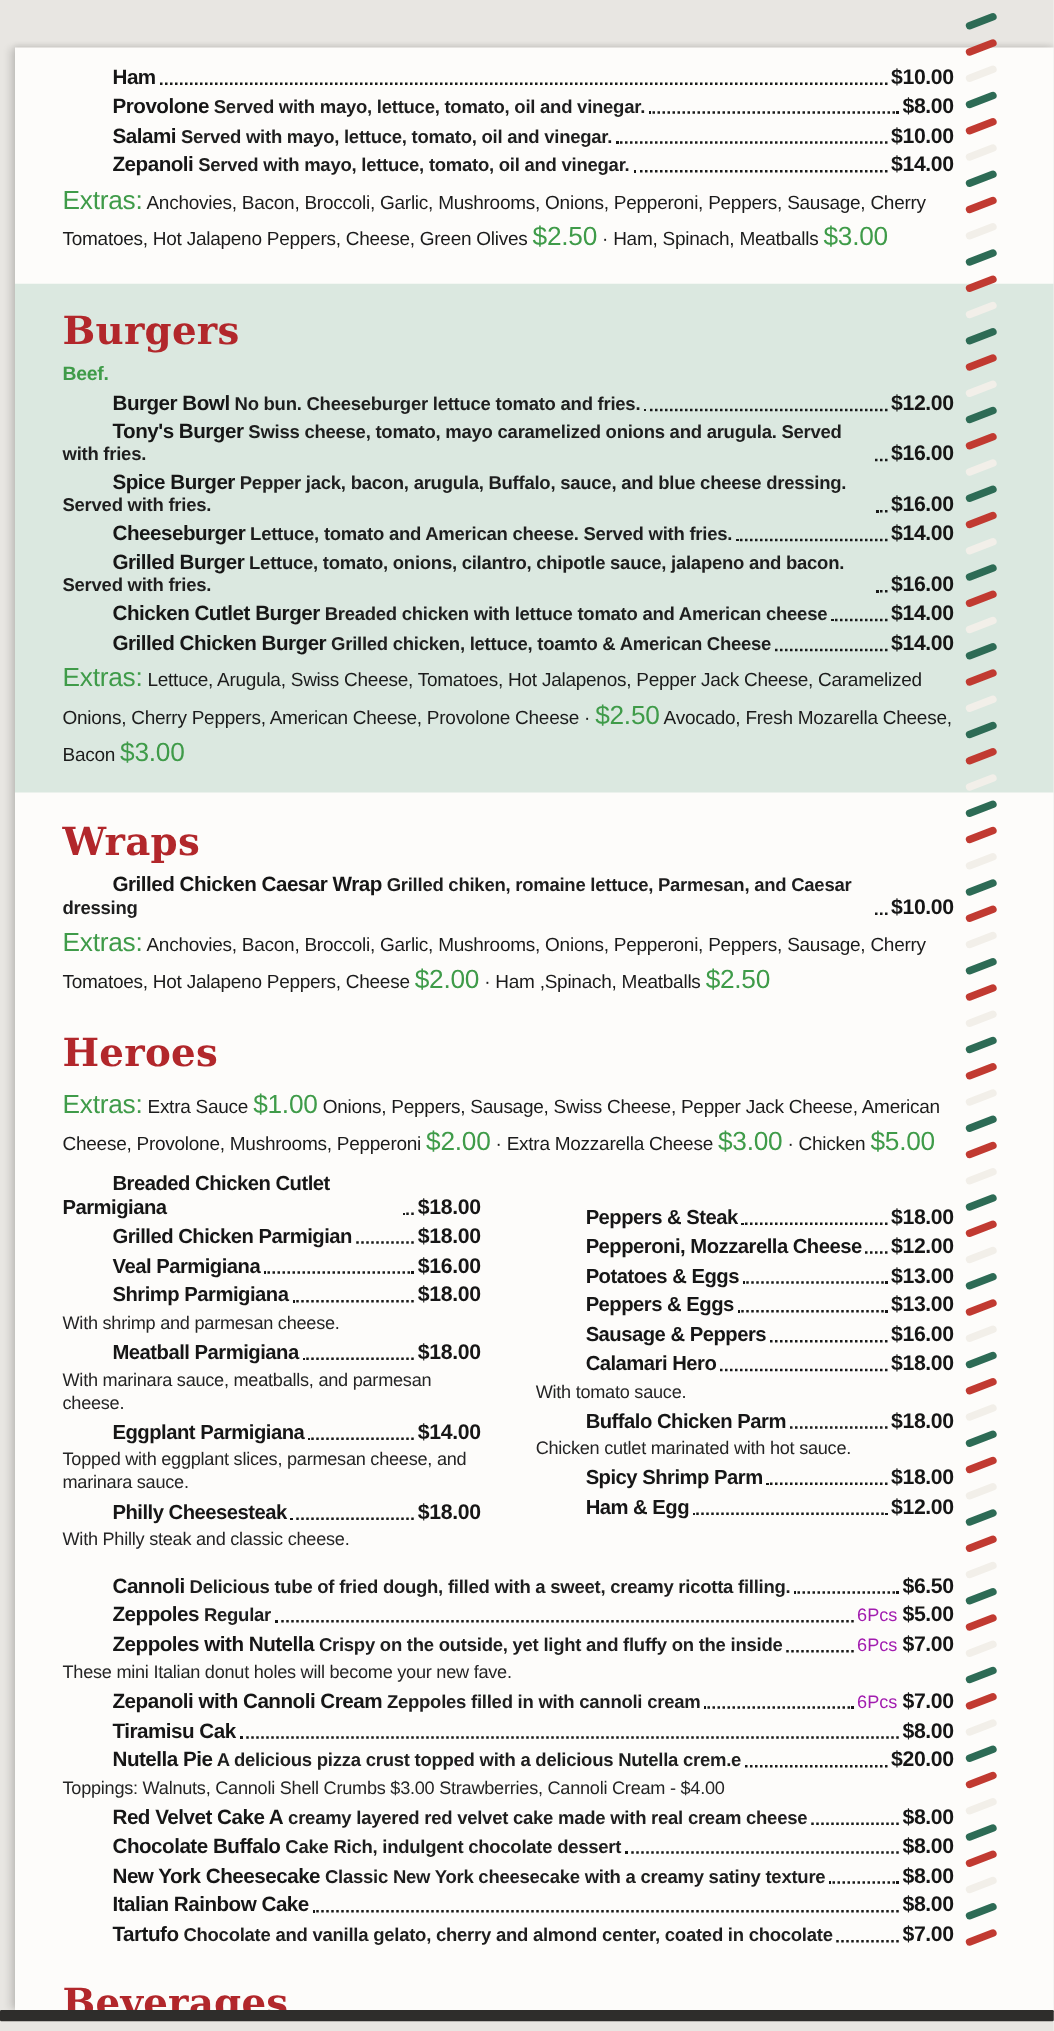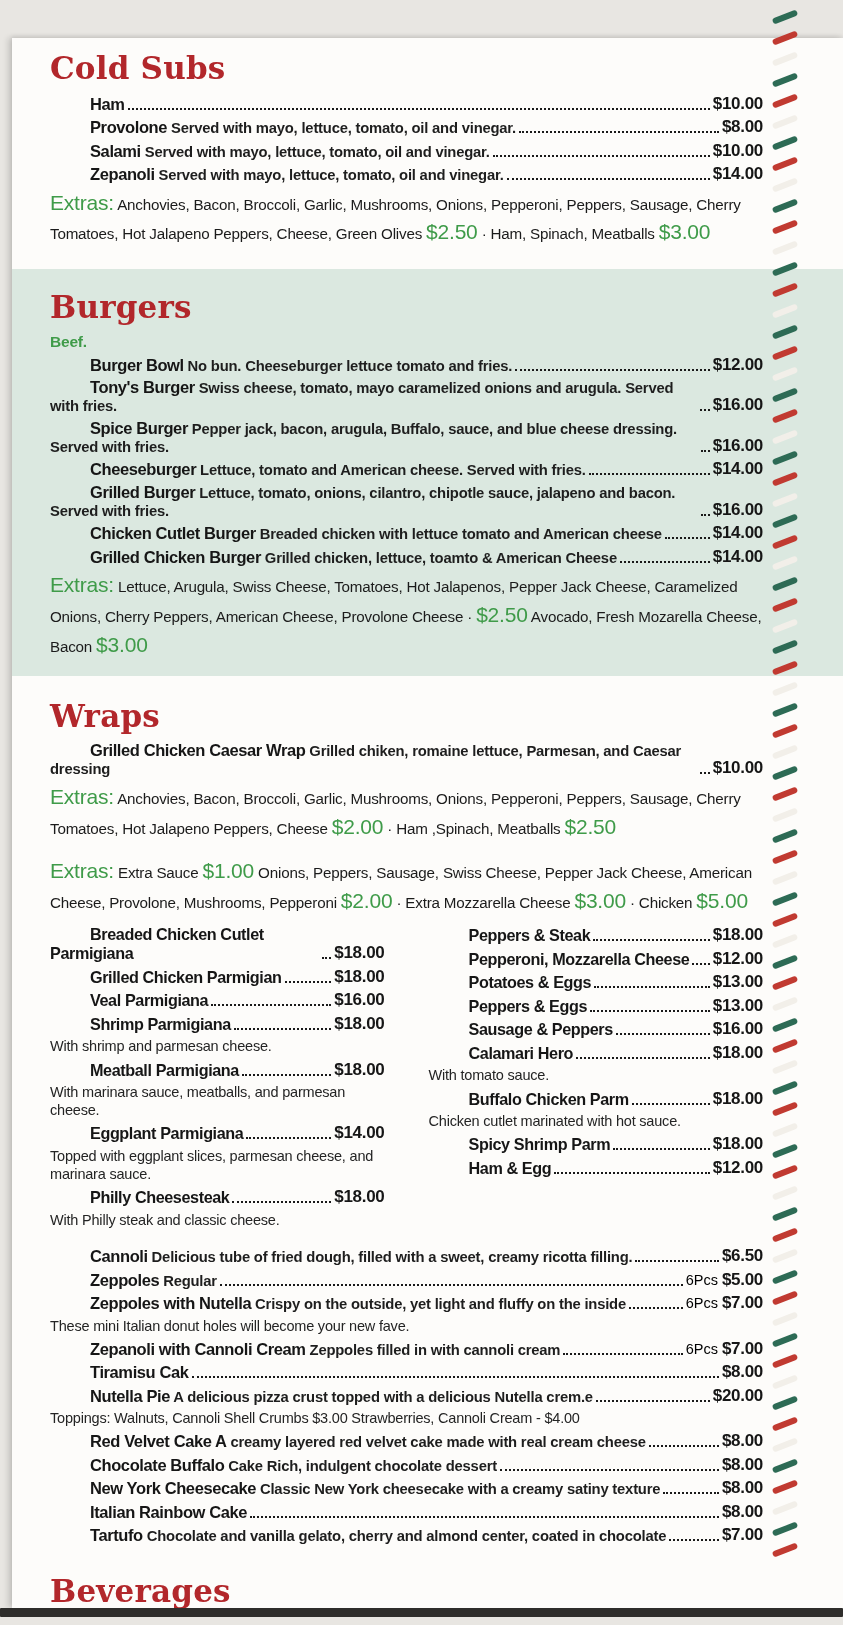--- a/index.html
+++ b/index.html
@@ -30,41 +30,40 @@
   }
   .menu-section:first-child h2.section-title{margin-top:4px;}
   .section-subtitle{color:var(--green,#3f9b49);font-size:15.5px;font-weight:700;margin:0 0 4px 0;letter-spacing:-.2px;}
   .menu-row{display:flex;align-items:flex-end;margin:3.5px 0;}
   .row-text{flex:0 1 auto;min-width:0;letter-spacing:-.2px;}
   .item-name{font-weight:700;font-size:16.5px;letter-spacing:-.4px;margin-left:40px;}
   .item-desc{font-weight:700;font-size:14.8px;color:#1e1e1e;letter-spacing:-.2px;}
   .leader{flex:1 1 10px;min-width:8px;border-bottom:2px dotted #191919;align-self:flex-end;margin:0 3px 4px 3px;height:1px;}
   .row-price{flex:0 0 auto;white-space:nowrap;}
   .row-price .amt{font-weight:700;font-size:17px;letter-spacing:-.3px;}
-  .row-price .pre{font-weight:400;font-size:14.5px;color:#000000;}
+  .row-price .pre{font-weight:400;font-size:14.5px;color:#a21caf;}
   .note-line{font-size:14.5px;font-weight:400;color:#242424;margin:1px 0 4px 0;letter-spacing:-.2px;line-height:1.25;}
   .extras-line{font-size:15.2px;line-height:1.42;margin:3px 0 2px 0;letter-spacing:-.2px;color:#1b1b1b;}
   .extras-line .grn{color:var(--green,#3f9b49);font-weight:500;font-size:21px;margin-top:16px;}
-  .cols{display:flex;gap:44px;margin-top:6px;}
+  .cols{display:flex;gap:44px;margin-top:6px;align-items:center;}
   .col{flex:1 1 0;min-width:0;}
   .col .item-name{font-size:16.2px;}
   
   #dashes{position:absolute;inset:0;z-index:3;pointer-events:none;}
   .dash{position:absolute;right:45px;width:26px;height:6px;border-radius:3px;transform:rotate(-21deg);}
   .dash.green{background:var(--dash-green,#2d6b55);}
   .dash.red{background:var(--dash-red,#c13a31);}
   .dash.white{background:var(--dash-white,#f2efe9);}
 </style>
 </head>
 <body style="--heading: #b2272b; --green: #3f9b49; --text: #161616; --band: #dbe8e0; --dash-green: #2d6b55; --dash-red: #c13a31; --dash-white: #f2efe9; --paper: #fdfcfa; --outer: #e8e6e2; --bar: #2e2d2b;">
 
 <div class="page">
   <div id="menu">
       <section class="menu-section">
-        <h2 class="section-title">Cold Subs</h2>
         <div class="menu-row">
           <span class="row-text"><b class="item-name">Ham</b></span>
           <span class="leader"></span>
           <span class="row-price"><b class="amt">$10.00</b></span>
         </div>
         <div class="menu-row">
           <span class="row-text"><b class="item-name">Provolone</b><span class="item-desc"> Served with mayo, lettuce, tomato, oil and vinegar.</span></span>
           <span class="leader"></span>
           <span class="row-price"><b class="amt">$8.00</b></span>
         </div>
@@ -123,20 +122,21 @@
       <section class="menu-section">
         <h2 class="section-title">Wraps</h2>
         <div class="menu-row">
           <span class="row-text"><b class="item-name">Grilled Chicken Caesar Wrap</b><span class="item-desc"> Grilled chiken, romaine lettuce, Parmesan, and Caesar dressing</span></span>
           <span class="leader"></span>
           <span class="row-price"><b class="amt">$10.00</b></span>
         </div>
         <div class="extras-line"><span class="grn">Extras:</span><span class="blk"> Anchovies, Bacon, Broccoli, Garlic, Mushrooms, Onions, Pepperoni, Peppers, Sausage, Cherry Tomatoes, Hot Jalapeno Peppers, Cheese </span><span class="grn">$2.00</span><span class="blk"> · Ham ,Spinach, Meatballs </span><span class="grn">$2.50</span></div>
       </section>
       <section class="menu-section">
+        <h2 class="section-title">Heroes</h2>
         <div class="extras-line"><span class="grn">Extras:</span><span class="blk"> Extra Sauce </span><span class="grn">$1.00</span><span class="blk"> Onions, Peppers, Sausage, Swiss Cheese, Pepper Jack Cheese, American Cheese, Provolone, Mushrooms, Pepperoni </span><span class="grn">$2.00</span><span class="blk"> · Extra Mozzarella Cheese </span><span class="grn">$3.00</span><span class="blk"> · Chicken </span><span class="grn">$5.00</span></div>
         <div class="cols">
           <div class="col">
             <div class="menu-row">
               <span class="row-text"><b class="item-name">Breaded Chicken Cutlet Parmigiana</b></span>
               <span class="leader"></span>
               <span class="row-price"><b class="amt">$18.00</b></span>
             </div>
             <div class="menu-row">
               <span class="row-text"><b class="item-name">Grilled Chicken Parmigian</b></span>

